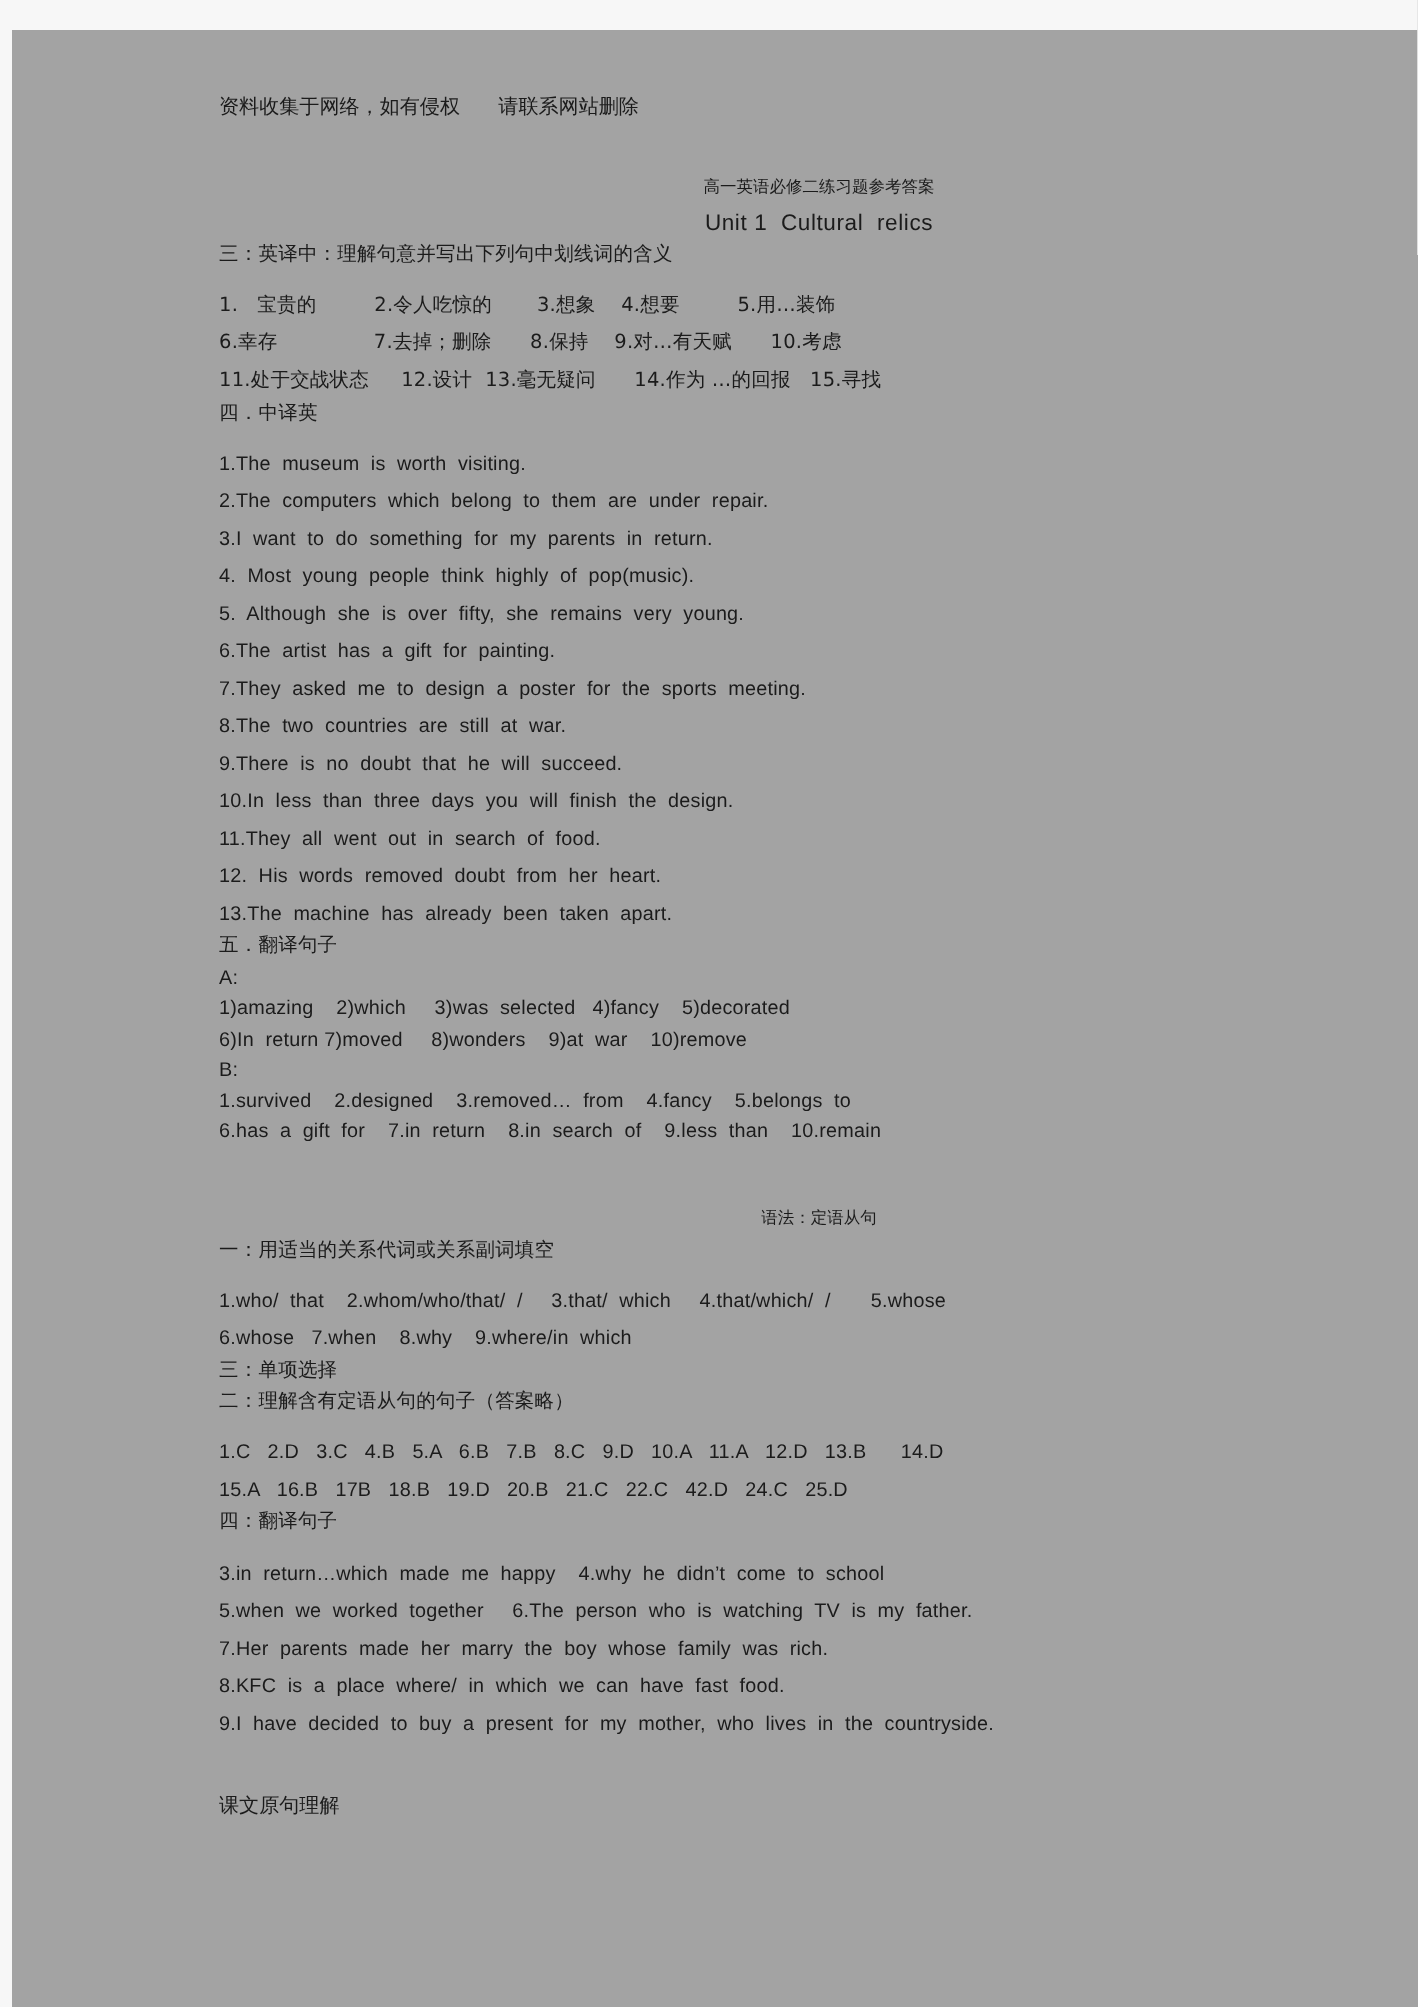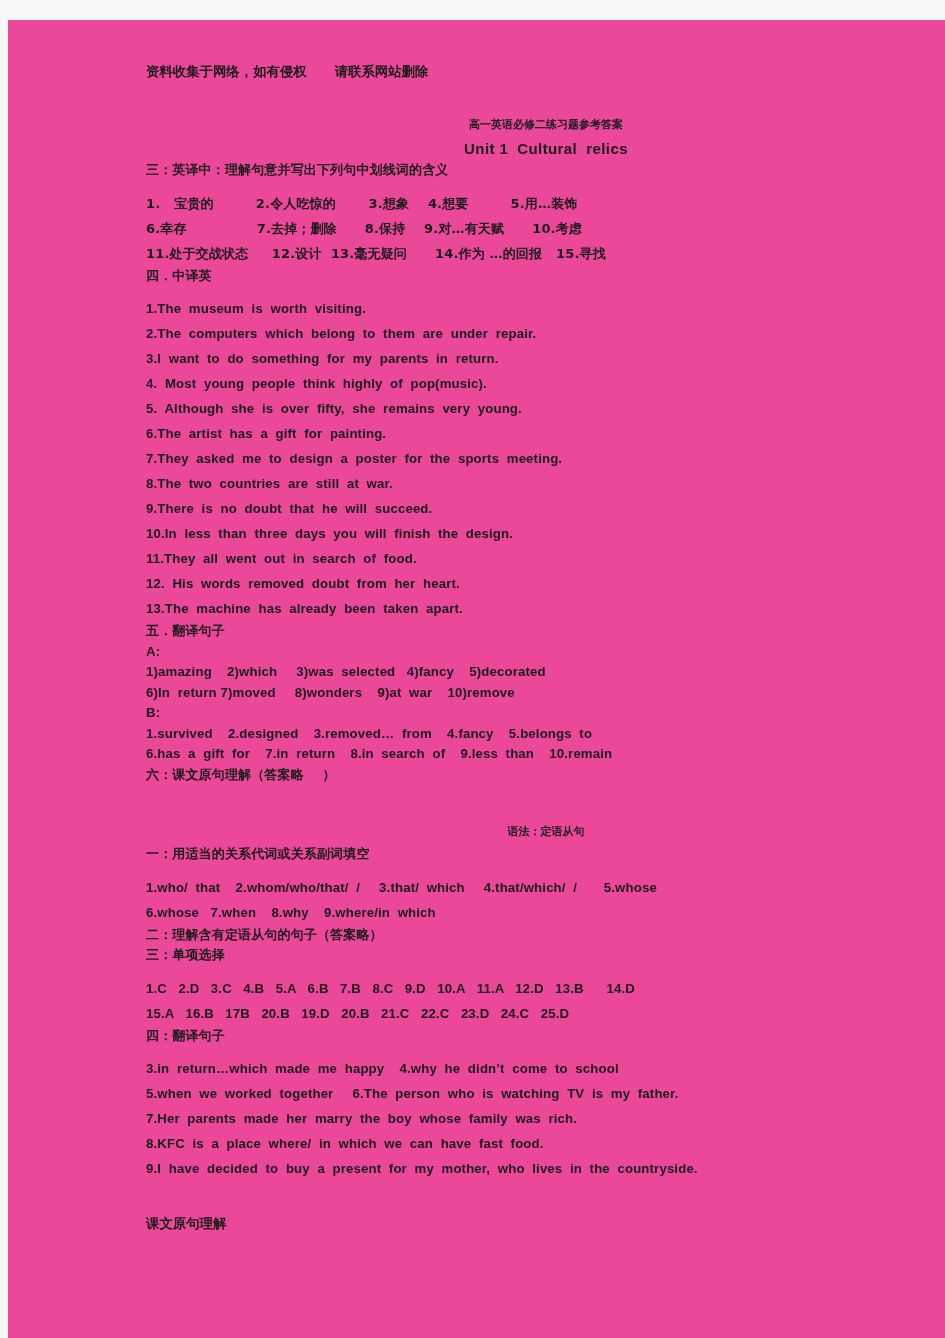--- a/index.html
+++ b/index.html
@@ -17,22 +17,21 @@
     height: 1338px;
     background: #f7f7f7;
     overflow: hidden;
   }
   .page-sheet {
     position: absolute;
     left: 8px;
     top: 20px;
     width: 937px;
     height: 1318px;
-    background: #ec4899;
-    font-weight: bold;
+    background: #a3a3a3;
   }
   .page-inner {
     position: absolute;
     left: 138px;
     top: 42px;
     width: 760px;
   }
   .ln {
     color: #1b1b1b;
     font-size: 13.2px;
@@ -120,35 +119,34 @@
       <div class="ln">12.  His  words  removed  doubt  from  her  heart.</div>
       <div class="ln">13.The  machine  has  already  been  taken  apart.</div>
 
       <div class="ln cjk ln-tight">五．翻译句子</div>
       <div class="ln ln-tight">A:</div>
       <div class="ln ln-tight">1)amazing    2)which     3)was  selected   4)fancy    5)decorated</div>
       <div class="ln ln-tight">6)In  return 7)moved     8)wonders    9)at  war    10)remove</div>
       <div class="ln ln-tight">B:</div>
       <div class="ln ln-tight">1.survived    2.designed    3.removed…  from    4.fancy    5.belongs  to</div>
       <div class="ln ln-tight">6.has  a  gift  for    7.in  return    8.in  search  of    9.less  than    10.remain</div>
-      <div class="ln cjk ln-tight">六：课文原句理解（答案略    ）</div>
 
       <div class="gap-lg"></div>
 
       <div class="title-main centered">语法：定语从句</div>
 
       <div class="ln cjk ln-tight">一：用适当的关系代词或关系副词填空</div>
       <div class="gap-sm"></div>
       <div class="ln">1.who/  that    2.whom/who/that/  /     3.that/  which     4.that/which/  /       5.whose</div>
       <div class="ln">6.whose   7.when    8.why    9.where/in  which</div>
+      <div class="ln cjk ln-tight">三：单项选择</div>
       <div class="ln cjk ln-tight">二：理解含有定语从句的句子（答案略）</div>
-      <div class="ln cjk ln-tight">三：单项选择</div>
       <div class="gap-sm"></div>
       <div class="ln">1.C   2.D   3.C   4.B   5.A   6.B   7.B   8.C   9.D   10.A   11.A   12.D   13.B      14.D</div>
-      <div class="ln">15.A   16.B   17B   20.B   19.D   20.B   21.C   22.C   23.D   24.C   25.D</div>
+      <div class="ln">15.A   16.B   17B   18.B   19.D   20.B   21.C   22.C   42.D   24.C   25.D</div>
       <div class="ln cjk ln-tight">四：翻译句子</div>
       <div class="gap-sm"></div>
       <div class="ln">3.in  return…which  made  me  happy    4.why  he  didn’t  come  to  school</div>
       <div class="ln">5.when  we  worked  together     6.The  person  who  is  watching  TV  is  my  father.</div>
       <div class="ln">7.Her  parents  made  her  marry  the  boy  whose  family  was  rich.</div>
       <div class="ln">8.KFC  is  a  place  where/  in  which  we  can  have  fast  food.</div>
       <div class="ln">9.I  have  decided  to  buy  a  present  for  my  mother,  who  lives  in  the  countryside.</div>
 
       <div class="gap-lg"></div>
 

